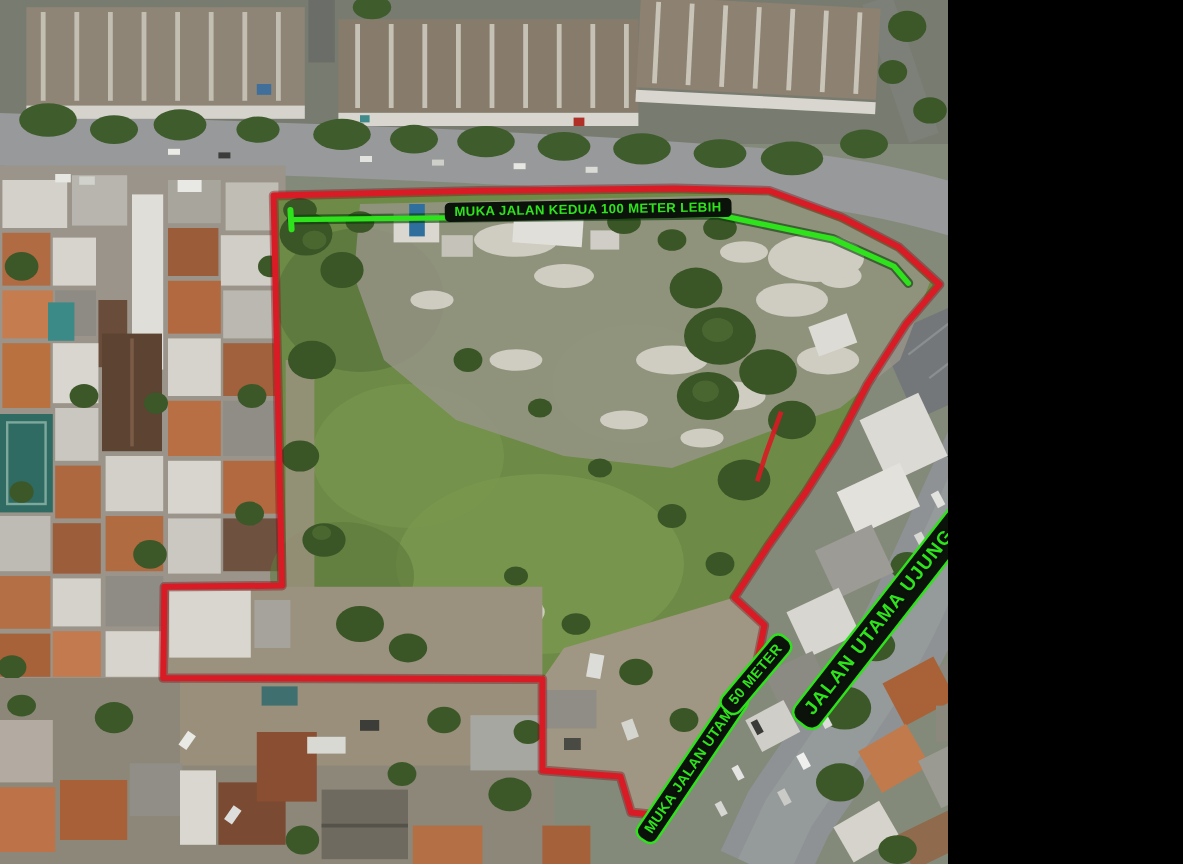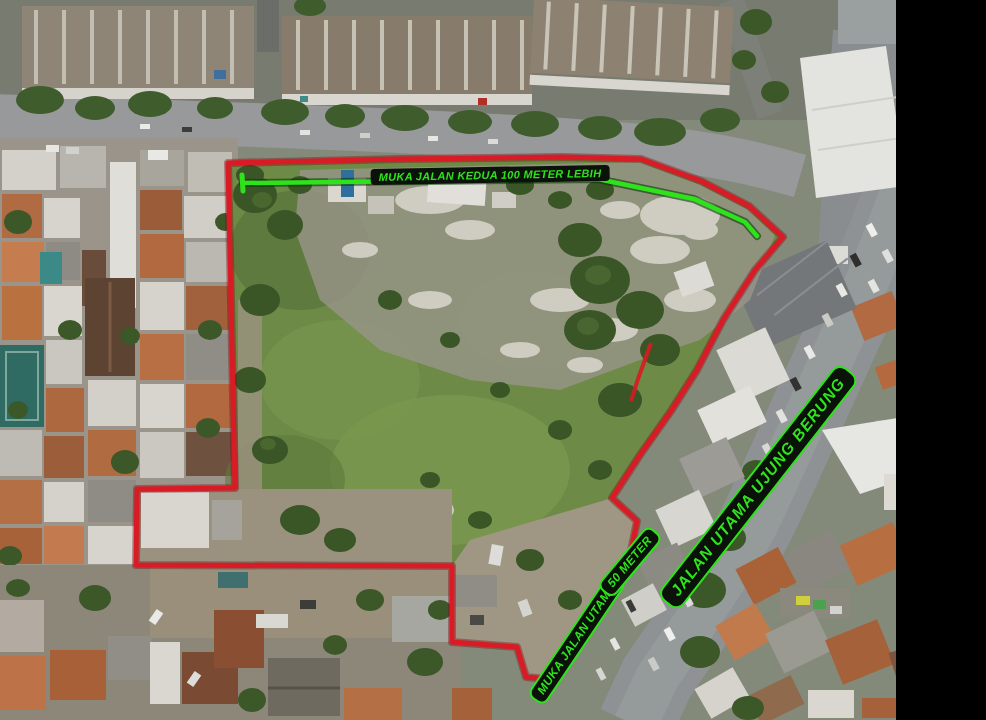--- a/index.html
+++ b/index.html
@@ -3,22 +3,22 @@
 <meta charset="utf-8">
 <style>
   :root{
     --boundary-red:#d81b24;
     --annotation-green:#2fe31c;
     --label-bg:#0a120a;
     --label-border-green:#2fe31c;
   }
   html,body{margin:0;padding:0;background:#000;}
   .stage{
-    position:relative;width:896px;height:720px;overflow:hidden;
-    font-family:"Liberation Sans", sans-serif;background:#848a7a;font-style:italic;
+    position:relative;width:790px;height:720px;overflow:hidden;
+    font-family:"Liberation Sans", sans-serif;background:#848a7a;
   }
   .stage svg{position:absolute;left:0;top:0;}
   .pill{
     position:absolute;white-space:nowrap;
     background:var(--label-bg);color:var(--annotation-green);
     font-weight:bold;line-height:1.1;
   }
   .pill-top{
     font-size:11px;letter-spacing:.3px;padding:2px 8px;border-radius:4px;
     left:490px;top:175px;transform:translate(-50%,-50%) rotate(-1deg);

